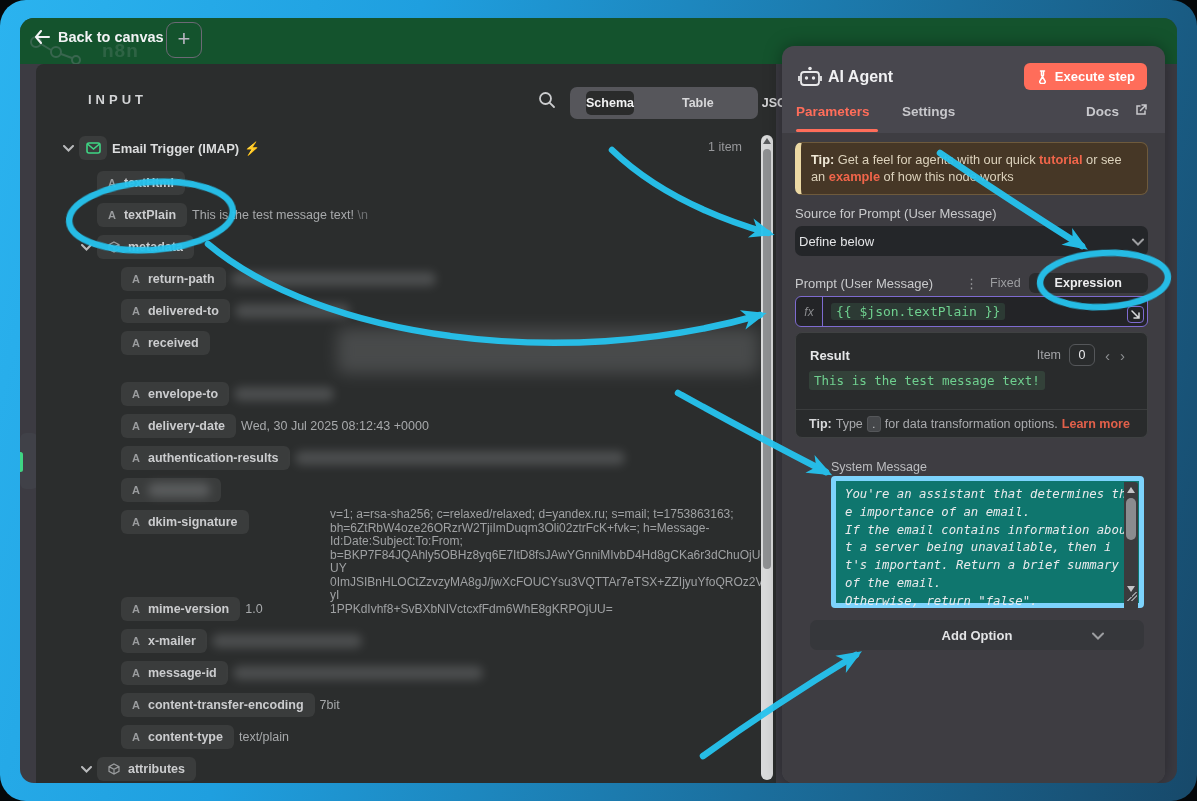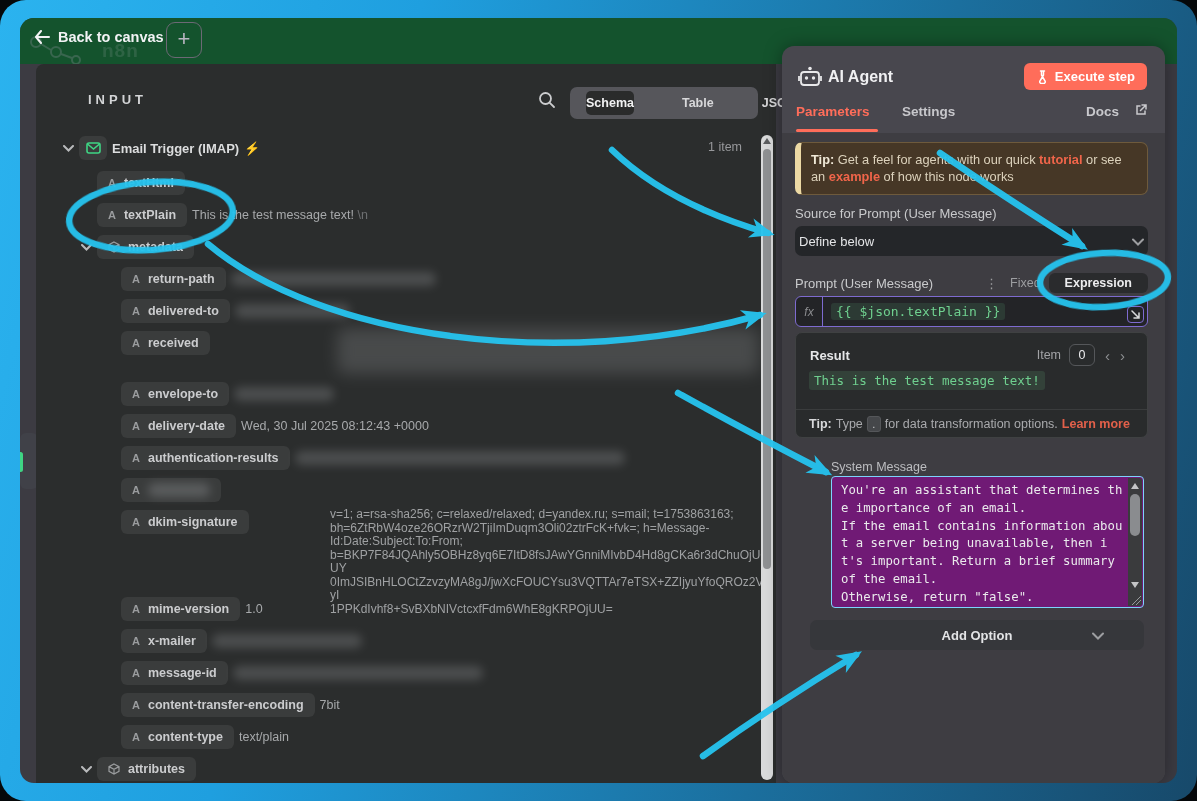--- a/index.html
+++ b/index.html
@@ -77,21 +77,21 @@
   .tipbox b { color:#f0e9d8; }
   .tipbox .lnk { color:#f0654a; font-weight:bold; }
   .field-label { position:absolute; font-size:13px; color:#c9cacc; }
   .select { position:absolute; left:13px; top:93px; width:353px; height:30px; background:#242629;
             border-radius:7px; display:flex; align-items:center; padding:0 4px; font-size:13px; color:#e4e5e7; }
   .select .cv { margin-left:auto; }
 
   .prompt-row { position:absolute; left:13px; top:138px; width:353px; height:24px; display:flex; align-items:center; }
   .dots { margin-left:auto; color:#9d9ea1; font-size:13px; letter-spacing:0; }
   .fixed-lbl { margin-left:12px; font-size:12.5px; color:#9d9ea1; }
-  .expr-pill { margin-left:8px; background:#2a2b2d; border-radius:6px; padding:3px 16px; font-size:12.5px;
+  .expr-pill { margin-left:8px; background:#2a2b2d; border-radius:6px; padding:3px 26px; font-size:12.5px;
                color:#ececee; font-weight:bold; }
   .expr-field { position:absolute; left:13px; top:163px; width:353px; height:31px; background:#232427;
                 border:1.5px solid #7e6bd0; border-radius:6px; display:flex; align-items:stretch; }
   .fx { width:27px; border-right:1.5px solid #7e6bd0; color:#8a8b8e; font-style:italic; font-size:12px;
         display:flex; align-items:center; justify-content:center; }
   .expr-code { display:flex; align-items:center; padding:8px 8px; }
   .expr-code span { font-family:"DejaVu Sans Mono", monospace; font-size:13px; color:#6fd08f;
                     background:rgba(111,208,143,.13); padding:1px 5px; border-radius:3px; }
   .expand-ic { position:absolute; right:3px; bottom:3px; width:17px; height:17px; border:1.5px solid #7e6bd0;
                border-radius:4px; background:#232427; display:flex; align-items:center; justify-content:center; }
@@ -107,22 +107,22 @@
   .result-val { position:absolute; left:13px; top:38px; font-family:"DejaVu Sans Mono", monospace;
                 font-size:12.5px; color:#6fd08f; background:rgba(111,208,143,.14); padding:2px 5px; border-radius:3px; }
   .result-tip { position:absolute; left:0; bottom:0; width:100%; height:28px; border-top:1px solid #3a3c3d;
                 display:flex; align-items:center; padding:0 13px; font-size:12.5px; color:#a9aaad; gap:4px; white-space:nowrap; }
   .result-tip b { color:#d8d9db; }
   .keycap { display:inline-block; width:14px; height:16px; background:#45474a; border:1px solid #55575a;
             border-radius:3px; text-align:center; line-height:14px; font-size:11px; color:#c9cacc; }
   .result-tip .lnk { color:#e2604a; font-weight:bold; }
 
   .sys-label { position:absolute; left:49px; top:327px; font-size:12.5px; color:#bcbdc0; }
-  .sys-area { position:absolute; left:49px; top:343px; width:313px; height:132px; background:#701a75;
-              border:1px solid #7dd3fc; border-radius:4px; }
+  .sys-area { position:absolute; left:49px; top:343px; width:313px; height:132px; background:#0f766e;
+              border:5px solid #7dd3fc; border-radius:4px;font-style:italic; }
   .sys-text { position:absolute; left:9px; top:5px; width:285px; height:122px; overflow:hidden;
               font-family:"DejaVu Sans Mono", monospace; font-size:12.3px; line-height:17.8px; color:#eaeaec; }
   .sys-scroll { position:absolute; right:1px; top:1px; width:14px; height:128px; background:#3a3b3d; border-radius:0 3px 3px 0; }
   .sys-scroll .a { position:absolute; left:3px; width:0; height:0; border-left:4px solid transparent; border-right:4px solid transparent; }
   .sys-scroll .a.up { top:5px; border-bottom:6px solid #c3c4c6; }
   .sys-scroll .a.dn { bottom:18px; border-top:6px solid #c3c4c6; }
   .sys-scroll .thumb { position:absolute; left:2px; top:16px; width:10px; height:42px; background:#8a8c8f; border-radius:5px; }
   .resize-h { position:absolute; right:2px; bottom:2px; width:10px; height:10px;
               background:linear-gradient(135deg, transparent 50%, #97999c 50%, #97999c 58%, transparent 58%, transparent 70%, #97999c 70%, #97999c 78%, transparent 78%); }
 

